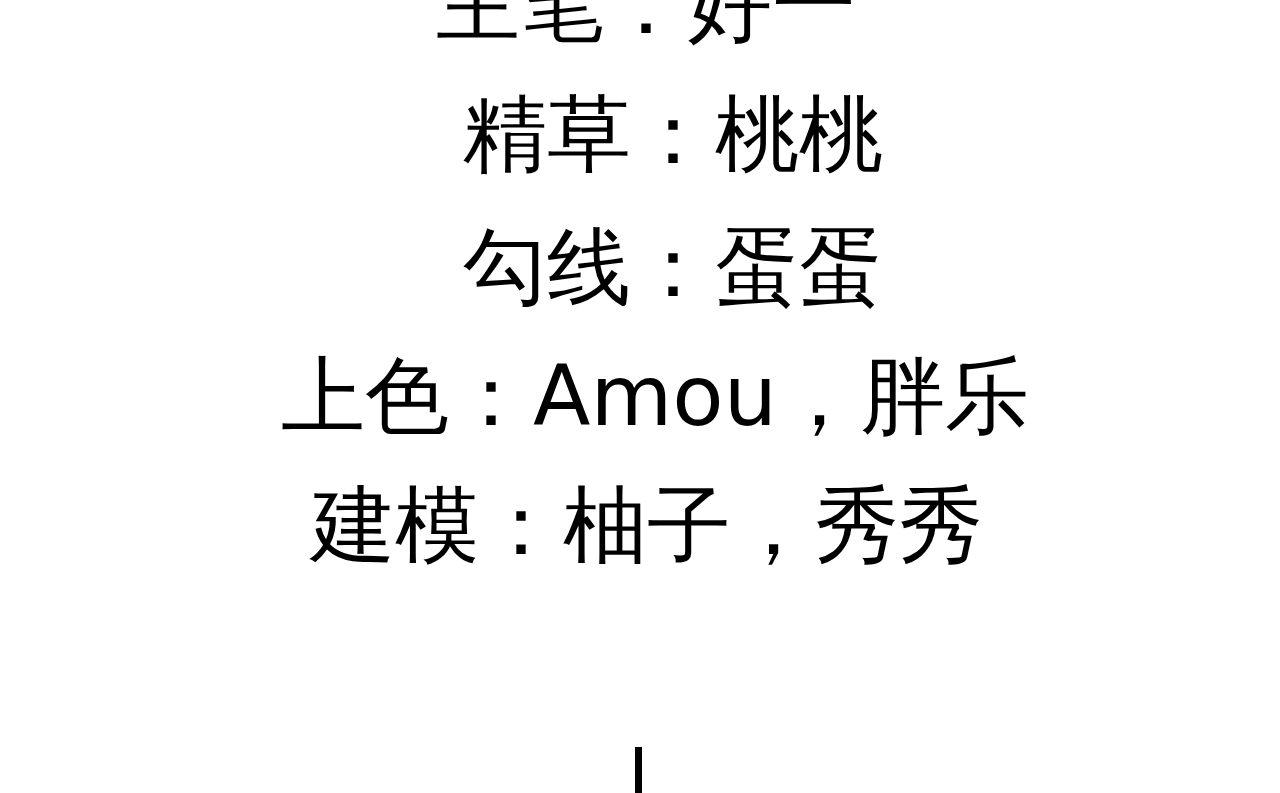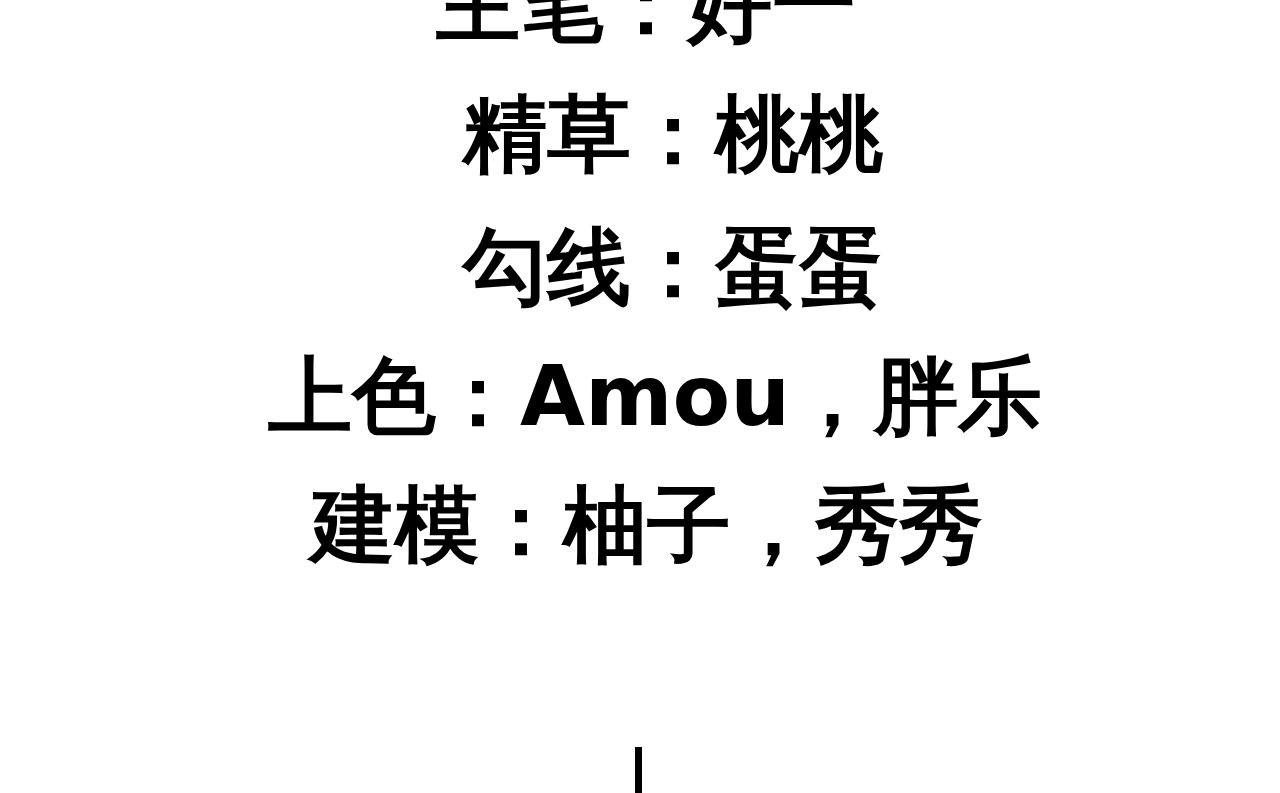--- a/index.html
+++ b/index.html
@@ -7,21 +7,21 @@
     padding: 0;
     background: #ffffff;
   }
   .stage {
     position: relative;
     width: 1280px;
     height: 793px;
     background: #ffffff;
     overflow: hidden;
     font-family: "DejaVu Sans", sans-serif;
-    font-weight: bold;
+    font-weight: normal;
     color: #000000;
   }
   .credit-line {
     position: absolute;
     left: 0;
     width: 100%;
     height: 84px;
     line-height: 84px;
     font-size: 84px;
     text-align: center;

